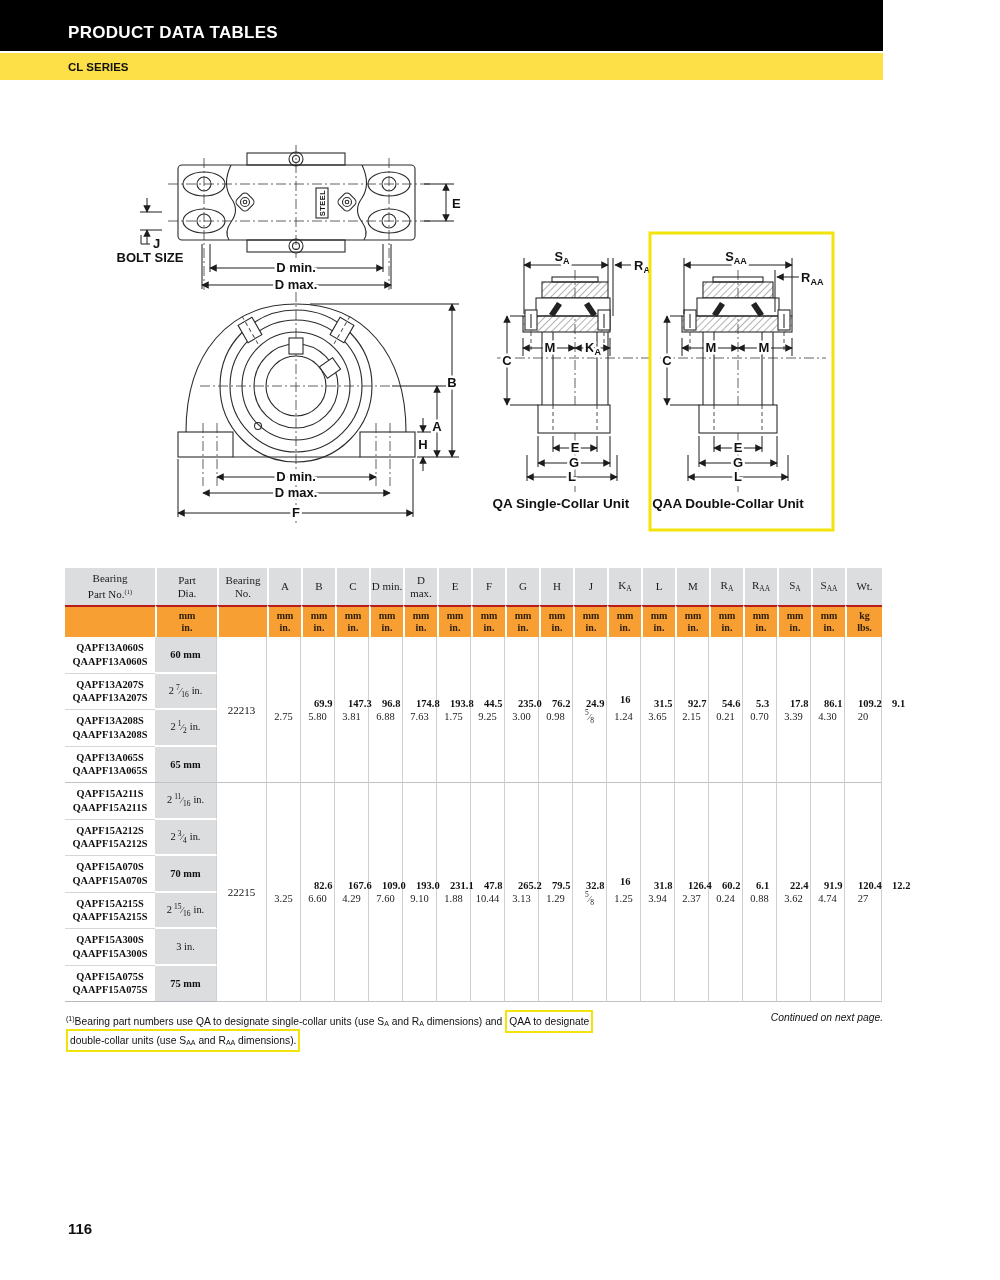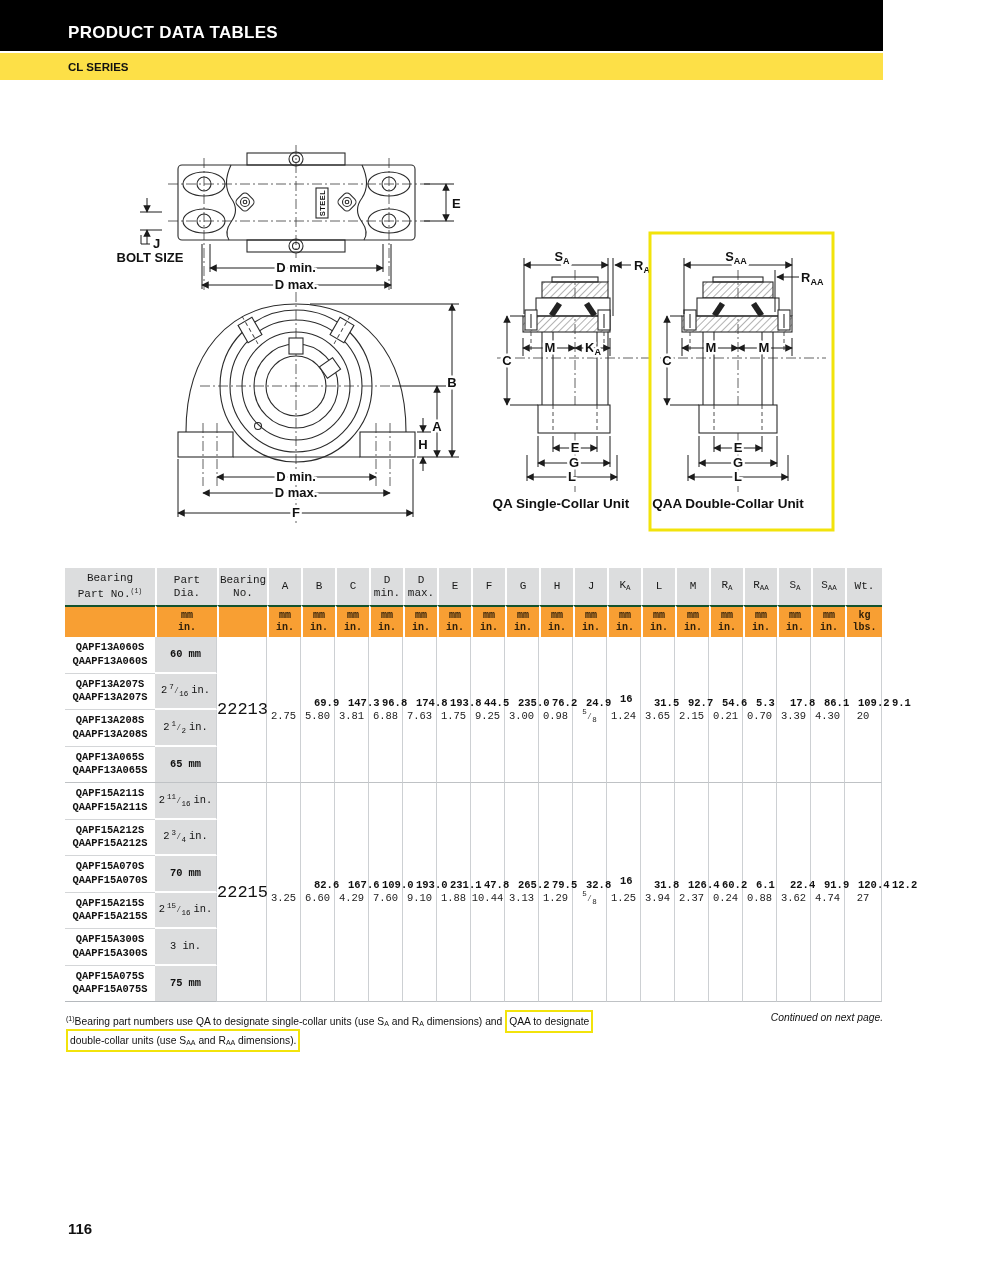--- a/index.html
+++ b/index.html
@@ -23,37 +23,37 @@
   .hat{fill:url(#hatchP);stroke:#2b2b2b;stroke-width:1.1;}
   .arr2{marker-start:url(#ah);marker-end:url(#ah);}
   .arre{marker-end:url(#ah);}
   .dlbl{font:700 13px "Liberation Sans",sans-serif;fill:#111;paint-order:stroke;stroke:#fff;
         stroke-width:5px;stroke-linejoin:round;}
   .cap{font:700 13.5px "Liberation Sans",sans-serif;fill:#111;}
   .tag{font:700 7.5px "Liberation Sans",sans-serif;fill:#111;letter-spacing:.5px;}
   .sub9{font-size:9px;}
   
   #tablewrap{position:absolute;left:65px;top:568px;width:817px;}
-  table.spec{border-collapse:separate;border-spacing:0;table-layout:fixed;width:817px;font-family:Liberation Mono, monospace;}
+  table.spec{border-collapse:separate;border-spacing:0;table-layout:fixed;width:817px;font-family:Liberation Serif, serif;}
   .spec th,.spec td{padding:0;text-align:center;vertical-align:middle;}
   .spec thead th{background:#DCDDDE;border-left:2px solid #fff;}
   .spec thead th:first-child{border-left:none;}
   .spec thead tr.r1 th{height:37px;font-size:11px;font-weight:400;color:#1a1a1a;line-height:13px;}
-  .spec thead tr.r2 th{height:30px;background:#F89F33;border-top:2px solid #14532d;}
+  .spec thead tr.r2 th{height:30px;background:#F89F33;border-top:2px solid #b91c1c;}
   .hsup{font-size:6.5px;vertical-align:4px;}
   .subts{font-size:7.5px;vertical-align:-2px;}
   .um,.ui{font-size:10px;line-height:12px;color:#30200a;}
   .um{font-weight:700;}
   .spec tbody tr{height:36.5px;}
   .spec td{border-right:1px solid #cdd0d3;font-size:10.5px;}
   .spec td.part{border-right:none;border-bottom:1px solid #d4d6d8;font-weight:700;line-height:13.5px;font-size:10.4px;}
   .spec td.shaft{background:#DCDDDE;border-bottom:2px solid #fff;font-size:10.4px;}
   .spec td.shaft .metric{font-weight:700;}
   .spec tr.gl td.part,.spec tr.gl td.shaft{border-bottom:1px solid #bfc2c5;}
-  .spec td.bno{font-size:17px;}
+  .spec td.bno{font-size:11px;}
   .spec td.bno,.spec td.dim{border-bottom:1px solid #bfc2c5;}
   .spec tr.last td.part,.spec tr.last td.shaft{border-bottom:1px solid #b5b9bd;}
   .um2{font-weight:700;line-height:13px;color:#111;margin-left:47px;}
   .ui2{line-height:13px;color:#222;}
   .fr sup,.ui2 sup{font-size:7.5px;}
   .fr sub,.ui2 sub{font-size:7.5px;}
   .fsl{font-size:9px;}
   .fw{margin-right:2px;}
   .fu{margin-left:3px;}
   

